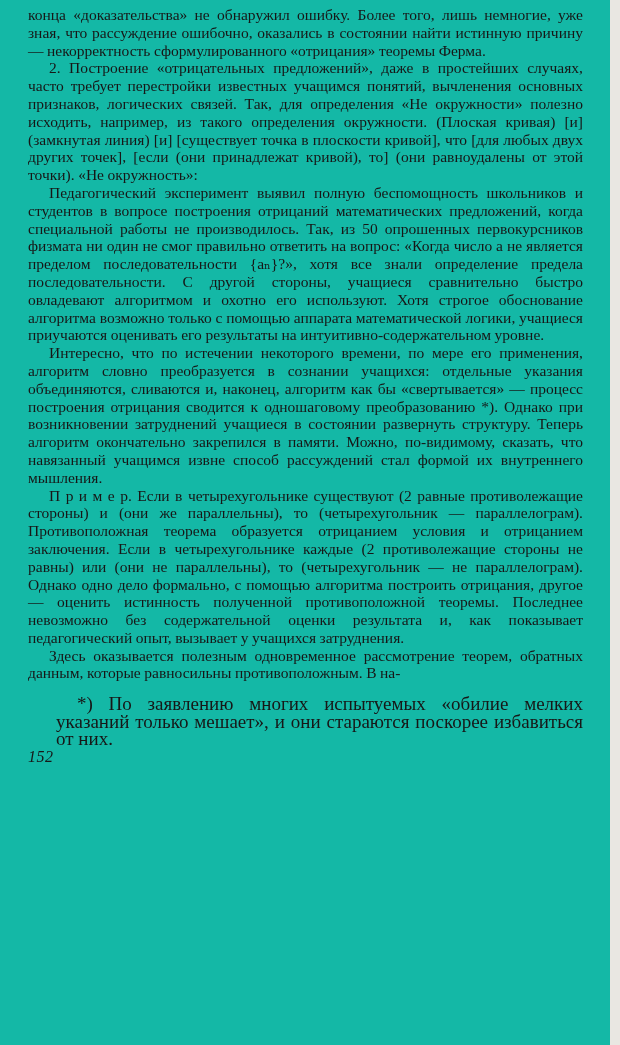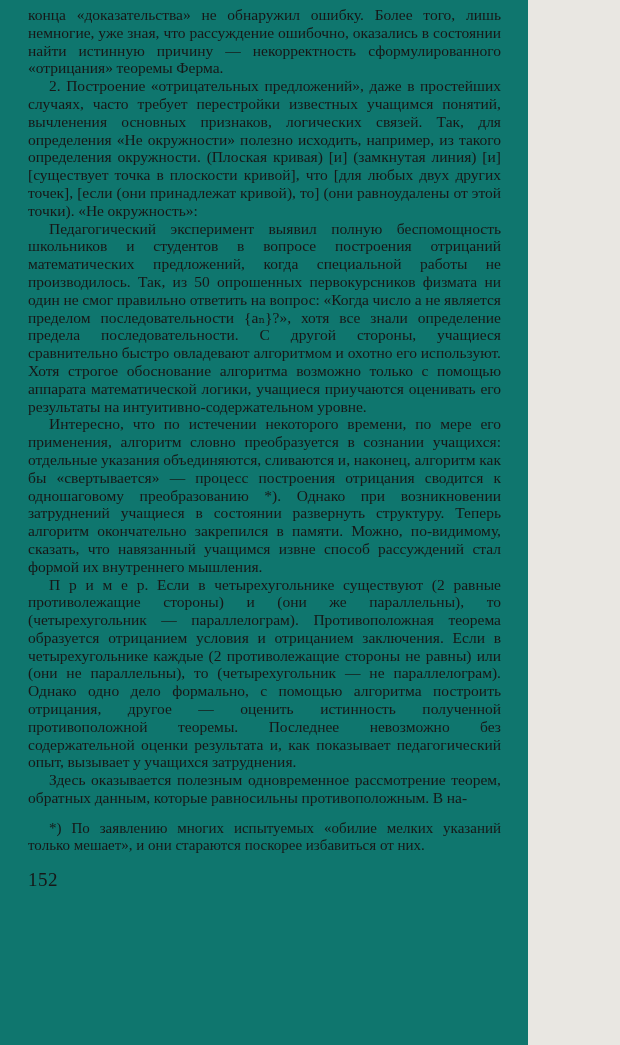--- a/index.html
+++ b/index.html
@@ -2,23 +2,23 @@
 <html lang="ru"><head>
 <meta charset="utf-8">
 <style>
   html, body {
     margin: 0;
     padding: 0;
     background: #e9e7e2;
   }
   .page {
     position: relative;
-    width: 528px;
+    width: 610px;
     height: 1045px;
-    background: #0f766e;
+    background: #14b8a6;
     color: #171717;
     font-family: "Liberation Serif", "DejaVu Serif", serif;
     overflow: hidden;
     box-sizing: border-box;
     padding: 6px 27px 0 28px;
   }
   .text-block {
     font-size: 15.5px;
     line-height: 17.8px;
     text-align: justify;
@@ -28,34 +28,35 @@
   }
   .text-block p {
     margin: 0;
     text-indent: 21px;
   }
   .text-block p.continuation {
     text-indent: 0;
   }
   .footnote-block {
     margin-top: 13px;
-    font-size: 15px;
+    font-size: 19px;
     line-height: 17.5px;
     text-align: justify;
     hyphens: auto;
+    margin-left: 28px;
     -webkit-hyphens: auto;
   }
   .footnote-block p {
     margin: 0;
     text-indent: 21px;
   }
   .page-number {
-    margin-top: 14px;
-    font-size: 19px;
+    font-size: 16px;
     letter-spacing: 0.5px;
+    font-style: italic;
   }
 </style>
 </head>
 <body>
 
 <div class="page">
 
   <div class="text-block">
     <p class="continuation">конца «доказательства» не обнаружил ошибку. Более того, лишь немногие, уже зная, что рассуждение ошибочно, оказались в состоянии найти истинную причину — некорректность сформулированного «отрицания» теоремы Ферма.</p>
     <p>2. Построение «отрицательных предложений», даже в простейших случаях, часто требует перестройки известных учащимся понятий, вычленения основных признаков, логических связей. Так, для определения «Не окружности» полезно исходить, например, из такого определения окружности. (Плоская кривая) [и] (замкнутая линия) [и] [существует точка в плоскости кривой], что [для любых двух других точек], [если (они принадлежат кривой), то] (они равноудалены от этой точки). «Не окружность»:</p>

